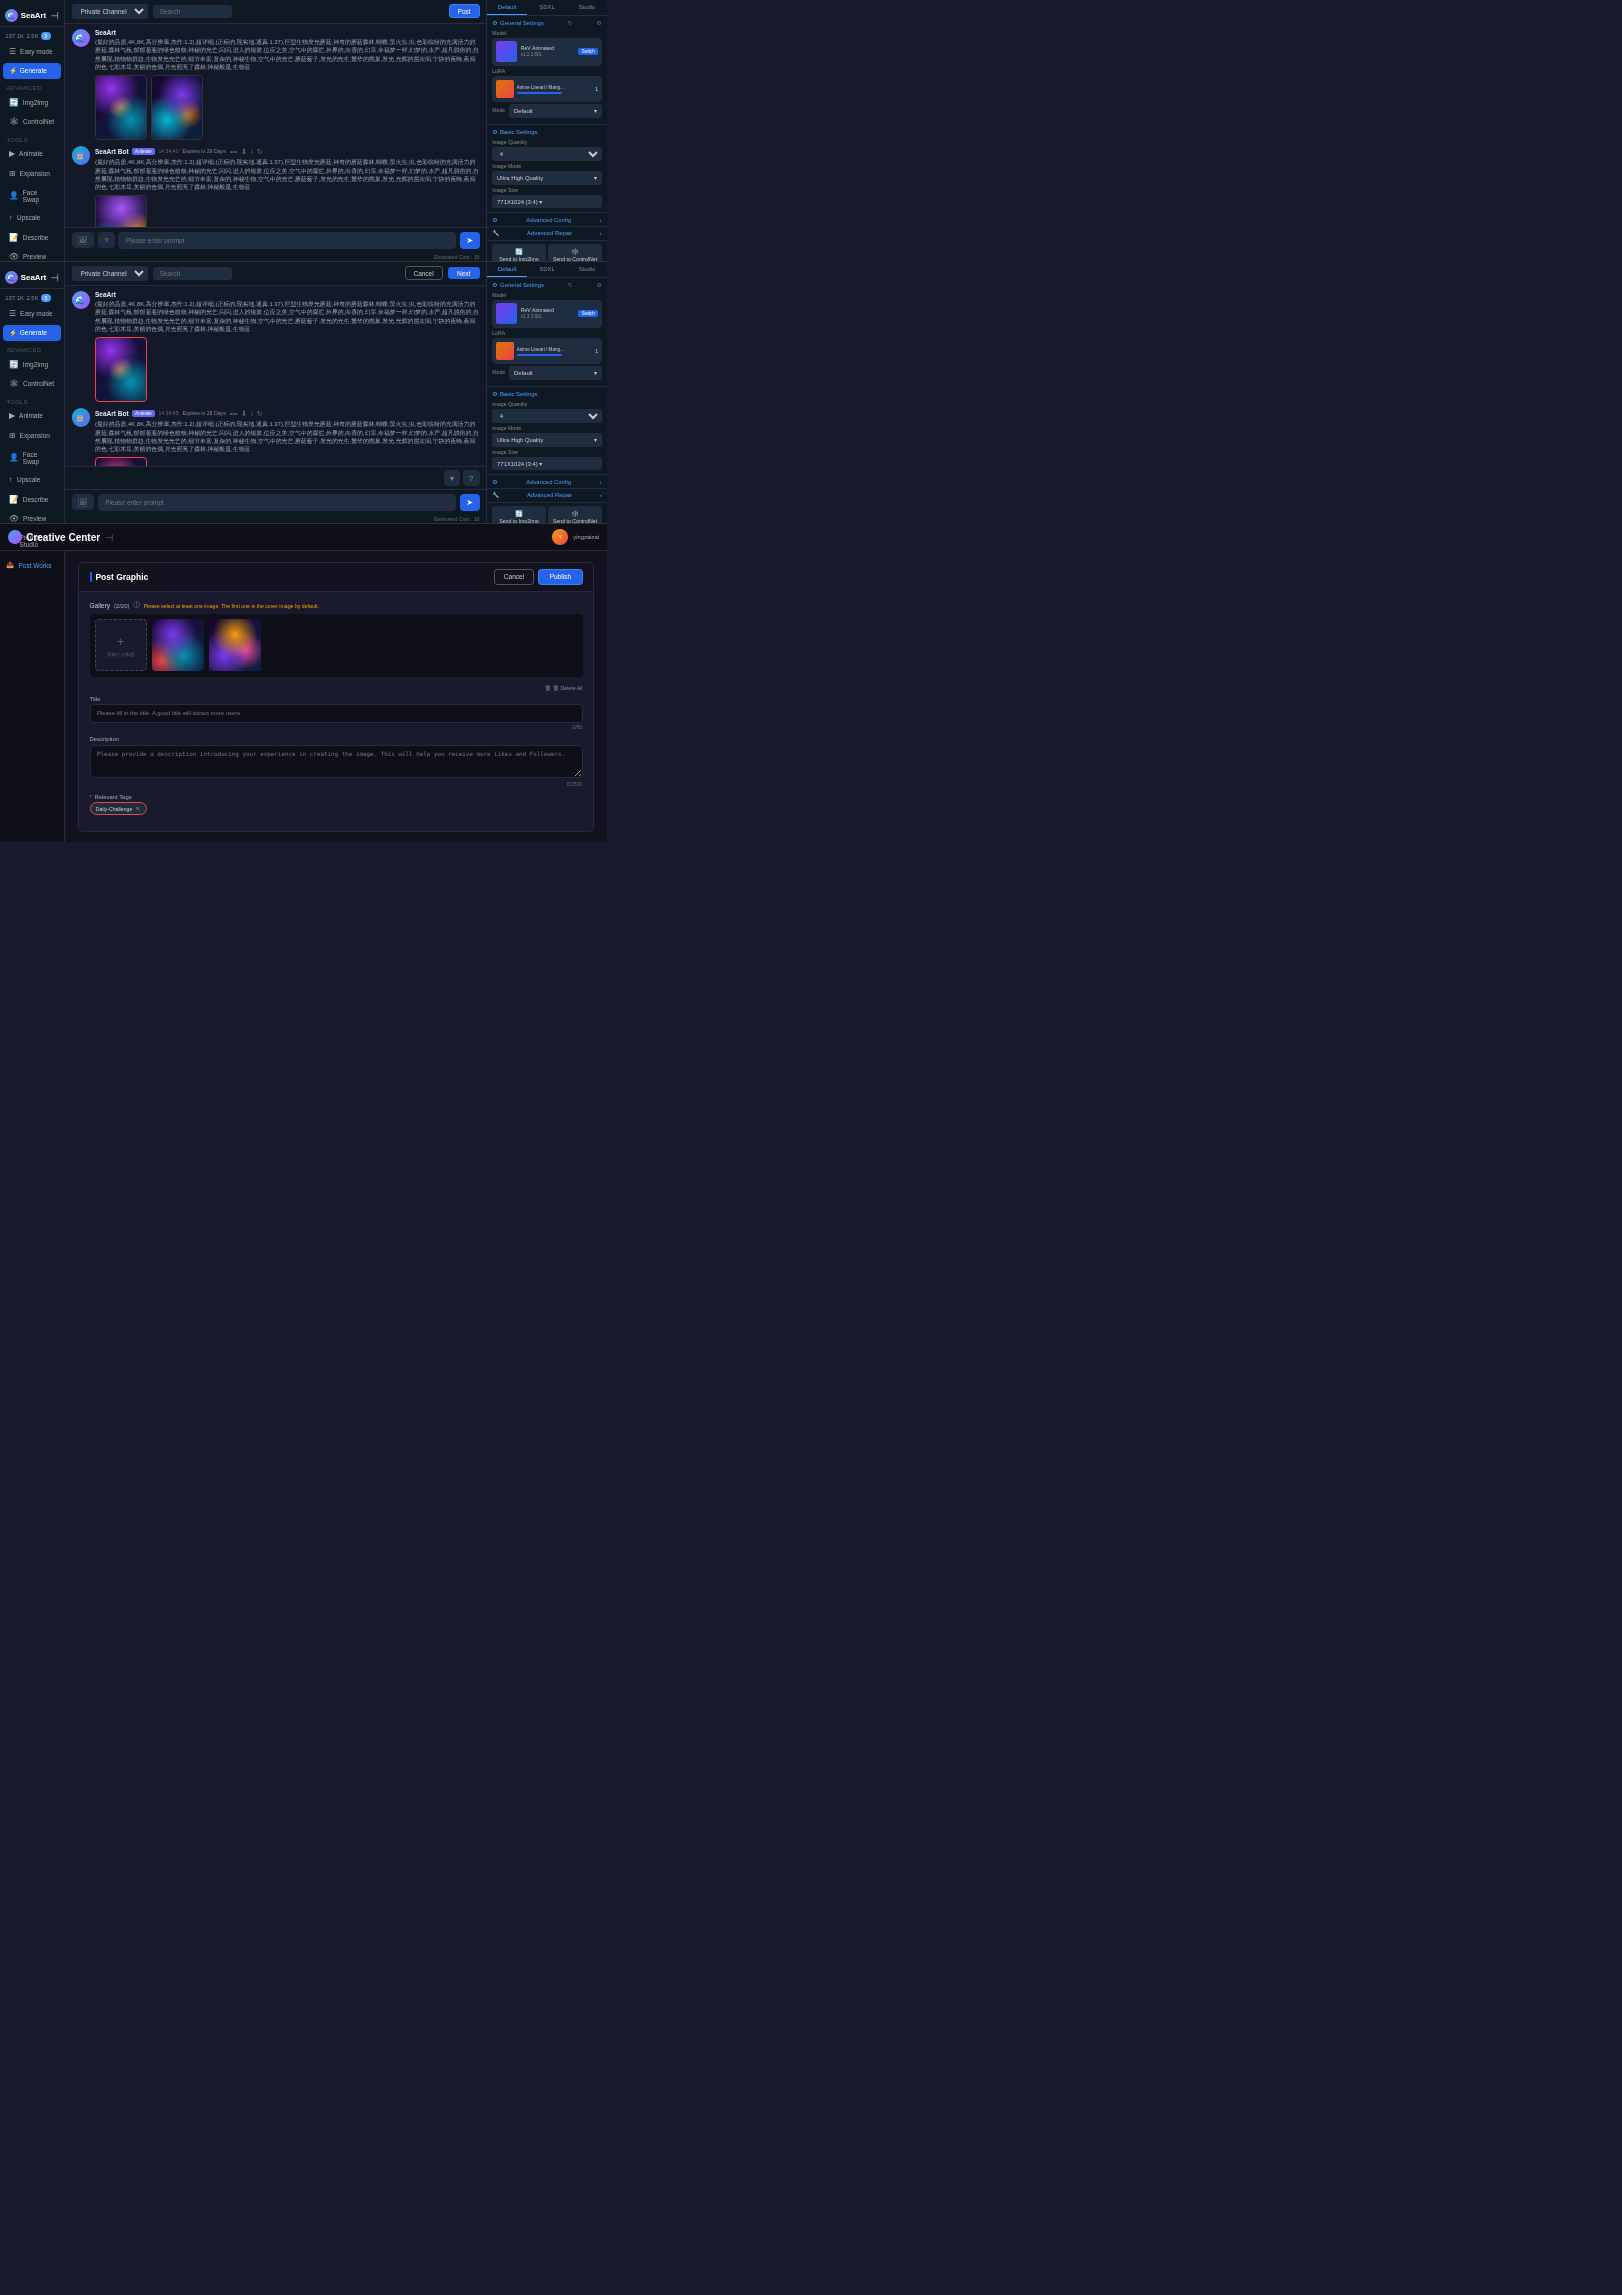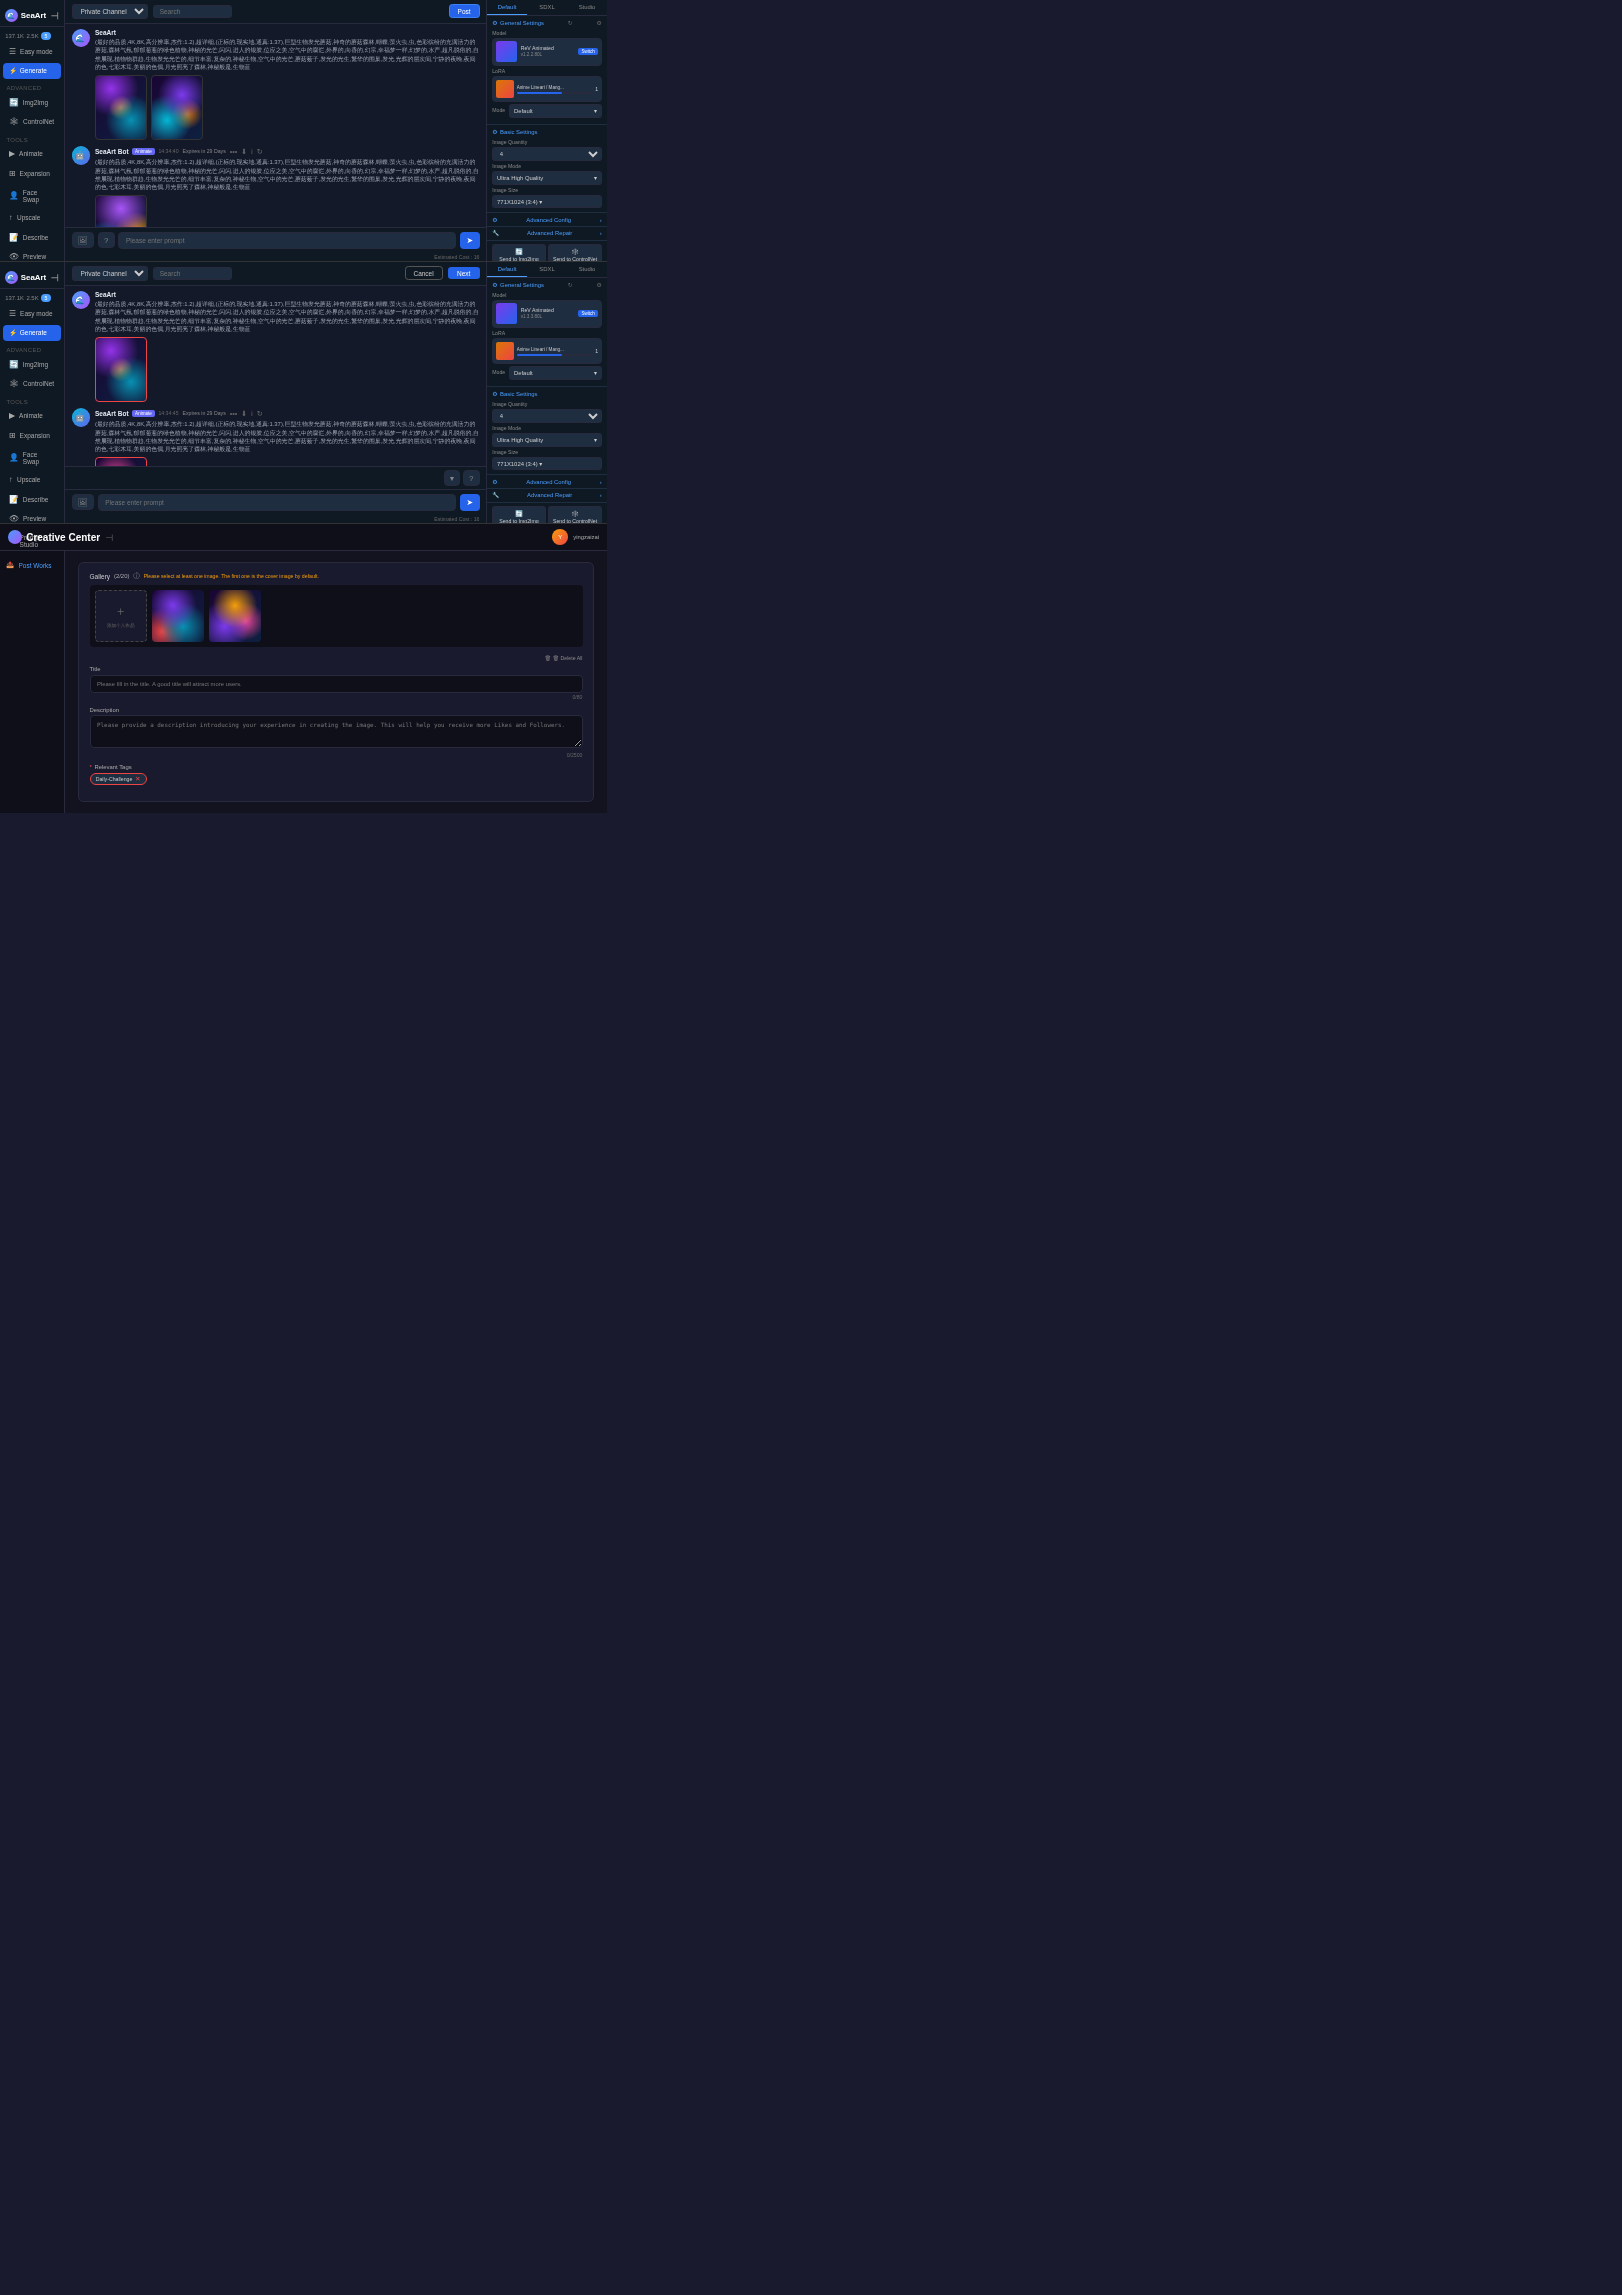--- a/index.html
+++ b/index.html
@@ -1103,20 +1103,30 @@
   <div class="creative-body">
     <div class="creative-sidebar">
       <div class="creative-sidebar-item active">
         <span>📤</span>
         <span>Post Works</span>
       </div>
     </div>
 
     <div class="creative-main">
       <div class="post-graphic-container">
+        <div class="post-graphic-header">
+          <div class="post-graphic-title">
+            <div class="title-bar"></div>
+            <span>Post Graphic</span>
+          </div>
+          <div style="margin-left:auto; display:flex; gap:3.9px">
+            <button class="cancel-btn">Cancel</button>
+            <button class="publish-btn">Publish</button>
+          </div>
+        </div>
 
         <div class="post-graphic-body">
           <div class="gallery-label">
             <span>Gallery</span>
             <span class="gallery-count">(2/20)</span>
             <span style="color:#888">ⓘ</span>
             <span class="gallery-hint">Please select at least one image. The first one is the cover image by default.</span>
           </div>
 
           <div class="gallery-grid">

